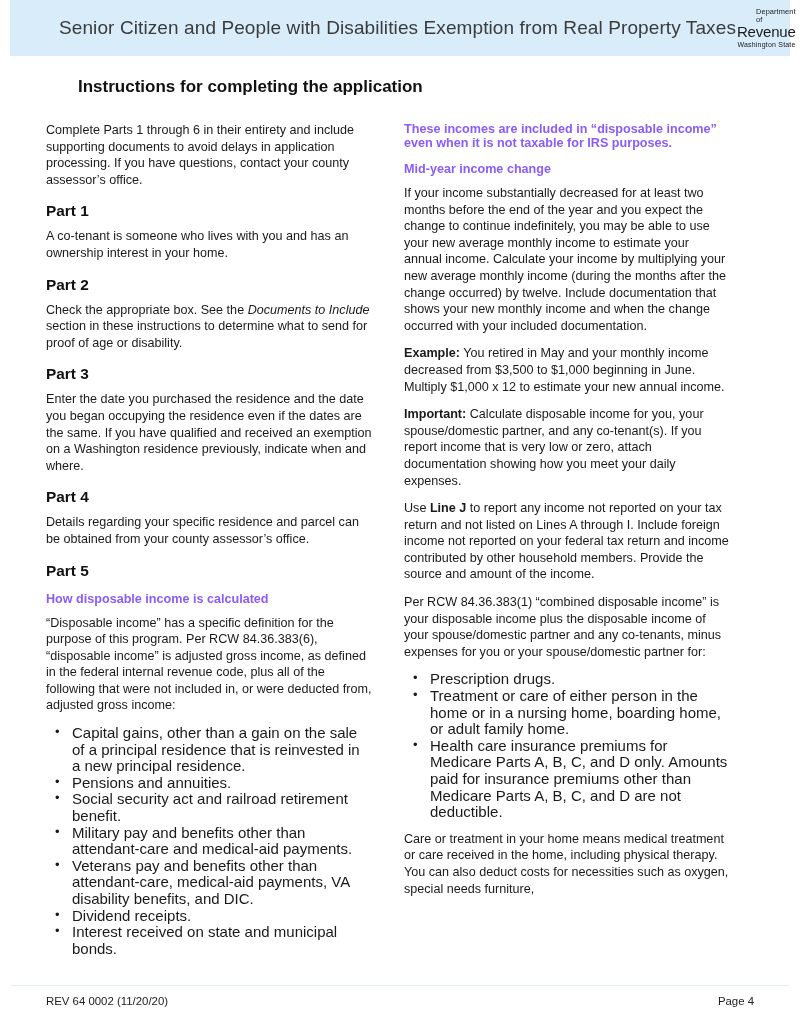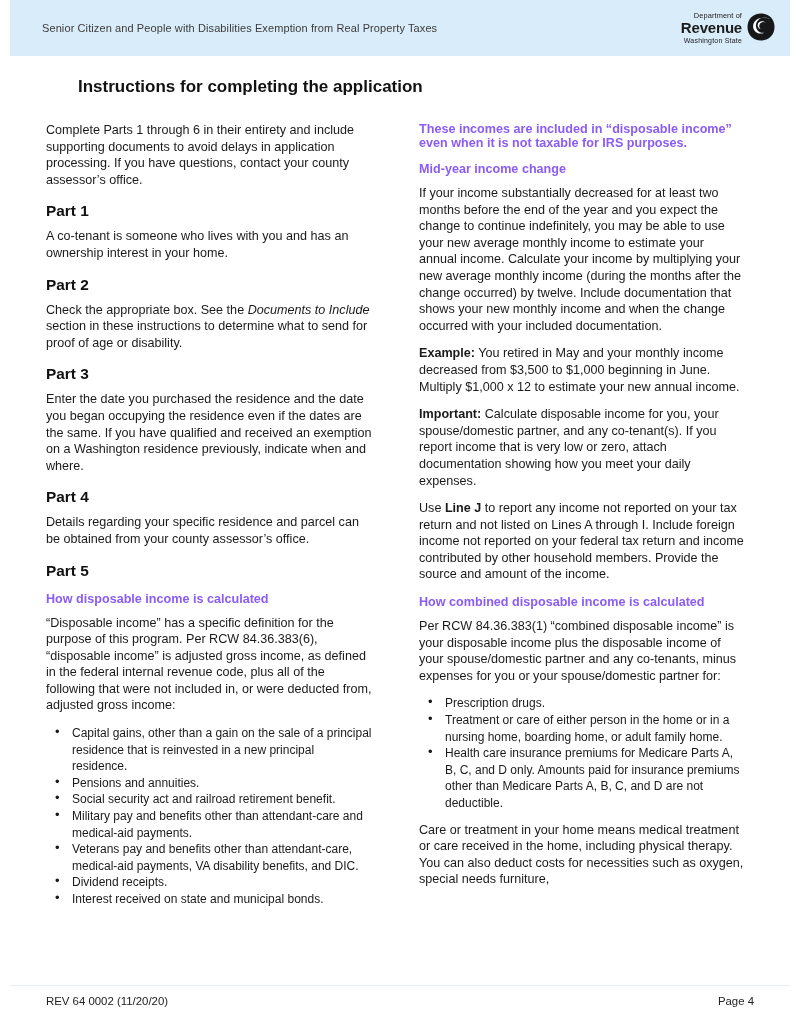--- a/index.html
+++ b/index.html
@@ -22,24 +22,24 @@
     left: 10px;
     top: 0;
     width: 780px;
     height: 56px;
     background: #d9ecfa;
     display: flex;
     align-items: center;
   }
   .header-title {
     flex: 1;
-    font-size: 11px;
+    font-size: 19px;
     color: #3b3b3b;
     letter-spacing: 0.1px;
-    padding-left: 32px;
+    padding-left: 49px;
     white-space: nowrap;
   }
 
   
   .logo {
     display: flex;
     align-items: center;
     padding-right: 14px;
     gap: 3px;
   }
@@ -51,21 +51,21 @@
     color: #1b1b1b;
   }
   .logo-dept {
     font-size: 7.4px;
     letter-spacing: 0.1px;
     margin-bottom: 1px;
     padding-left: 20px;
   }
   .logo-revenue {
     font-size: 15px;
-    font-weight: bold;
+    font-weight: normal;
     letter-spacing: -0.2px;
   }
   .logo-state {
     font-size: 7px;
     margin-top: 2px;
     letter-spacing: 0.2px;
   }
   .logo-mark {
     width: 30px;
     height: 30px;
@@ -84,21 +84,21 @@
     color: #111;
     margin-left: 32px;
   }
 
   .columns {
     position: absolute;
     left: 46px;
     top: 122px;
     width: 708px;
     display: flex;
-    gap: 47px;
+    gap: 32px;
   }
   .col {
     width: 326px;
   }
 
   p {
     margin: 0 0 11px 0;
     font-size: 12.6px;
     line-height: 16.6px;
     color: #1a1a1a;
@@ -118,21 +118,21 @@
   }
   h3.sub.first { margin-top: 0; }
 
   ul {
     margin: 2px 0 10px 0;
     padding: 0;
     list-style: none;
   }
   li {
     position: relative;
-    font-size: 12px;
+    font-size: 15px;
     line-height: 16.6px;
     padding-left: 26px;
     margin-bottom: 0px;
   }
   li::before {
     content: "\2022";
     position: absolute;
     left: 9px;
     top: -1px;
     font-size: 13px;
@@ -222,21 +222,20 @@
 
     <h3 class="sub">Mid-year income change</h3>
     <p>If your income substantially decreased for at least two months before the end of the year and you expect the change to continue indefinitely, you may be able to use your new average monthly income to estimate your annual income.  Calculate your income by multiplying your new average monthly income (during the months after the change occurred) by twelve. Include documentation that shows your new monthly income and when the change occurred with your included documentation.</p>
 
     <p><b>Example:</b><span>  You retired in May and your monthly income decreased from $3,500 to $1,000 beginning in June.  Multiply $1,000 x 12 to estimate your new annual income.</span></p>
 
     <p><b>Important:</b><span> Calculate disposable income for you, your spouse/domestic partner, and any co-tenant(s). If you report income that is very low or zero, attach documentation showing how you meet your daily expenses.</span></p>
 
     <p><span>Use </span><b>Line J</b><span> to report any income not reported on your tax return and not listed on Lines A through I. Include foreign income not reported on your federal tax return and income contributed by other household members. Provide the source and amount of the income.</span></p>
 
-    <h3 class="sub">How combined disposable income is calculated</h3>
     <p>Per RCW 84.36.383(1) “combined disposable income” is your disposable income plus the disposable income of your spouse/domestic partner and any co-tenants, minus expenses for you or your spouse/domestic partner for:</p>
 
     <ul>
       <li>Prescription drugs.</li>
       <li>Treatment or care of either person in the home or in a nursing home, boarding home, or adult family home.</li>
       <li>Health care insurance premiums for Medicare Parts A, B, C, and D only. Amounts paid for insurance premiums other than Medicare Parts A, B, C, and D are not deductible.</li>
     </ul>
 
     <p>Care or treatment in your home means medical treatment or care received in the home, including physical therapy.  You can also deduct costs for necessities such as oxygen, special needs furniture,</p>
   </div>

